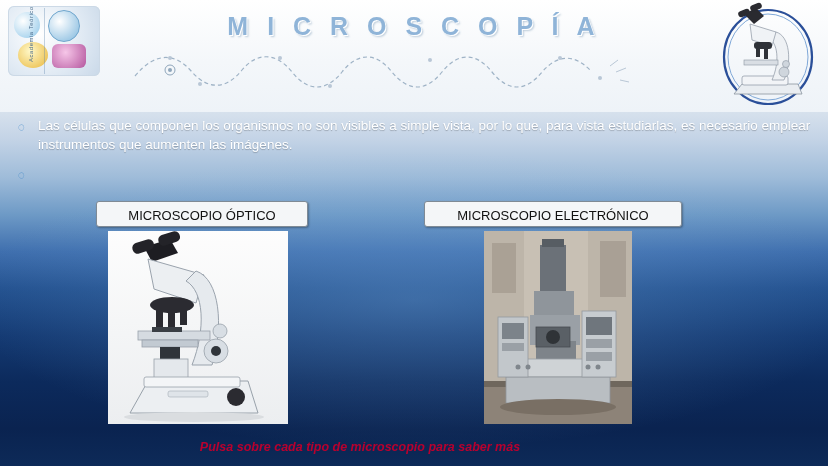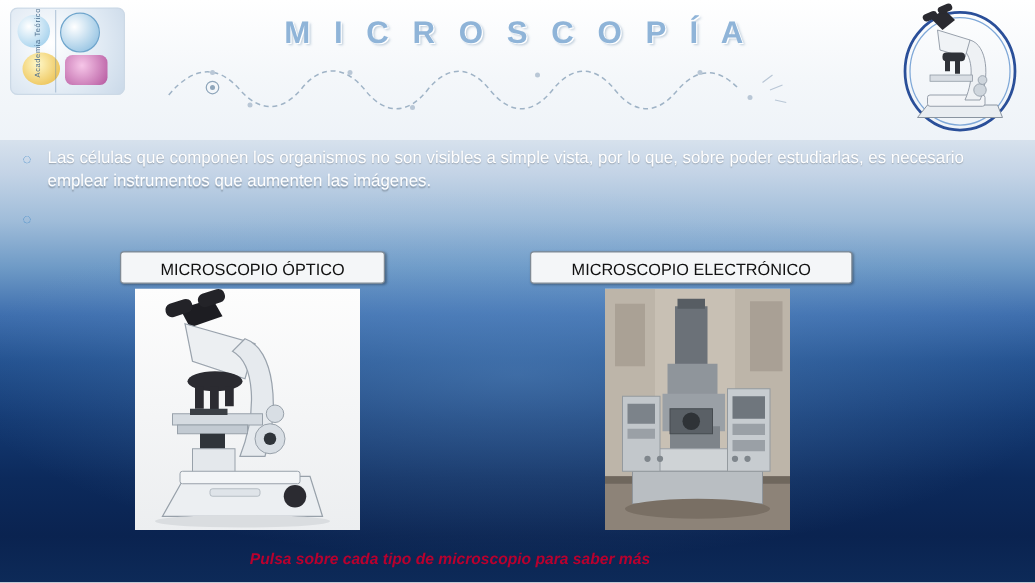--- a/index.html
+++ b/index.html
@@ -239,21 +239,21 @@
 
       <rect x="46" y="58" width="34" height="5" fill="#d9dee4" stroke="#8a94a0" stroke-width="0.6"></rect>
       <circle cx="86" cy="70" r="5" fill="#cfd6dd" stroke="#8a94a0" stroke-width="0.6"></circle>
       <circle cx="88" cy="62" r="3.5" fill="#cfd6dd" stroke="#8a94a0" stroke-width="0.6"></circle>
     </svg>
   </div>
 
   <div class="bullets">
     <div class="bullet-row">
       <div class="bullet-mark">◌</div>
-      <div class="bullet-text">Las células que componen los organismos no son visibles a simple vista, por lo que, sobre poder estudiarlas, es necesario emplear instrumentos que aumenten las imágenes.</div>
+      <div class="bullet-text">Las células que componen los organismos no son visibles a simple vista, por lo que, para vista estudiarlas, es necesario emplear instrumentos que aumenten las imágenes.</div>
     </div>
     <div class="bullet-row">
       <div class="bullet-mark">◌</div>
     </div>
   </div>
 
   <div class="label-box" id="label-optico">MICROSCOPIO ÓPTICO</div>
   <div class="label-box" id="label-electronico">MICROSCOPIO ELECTRÓNICO</div>
 
   <div class="photo" id="photo-optico">

